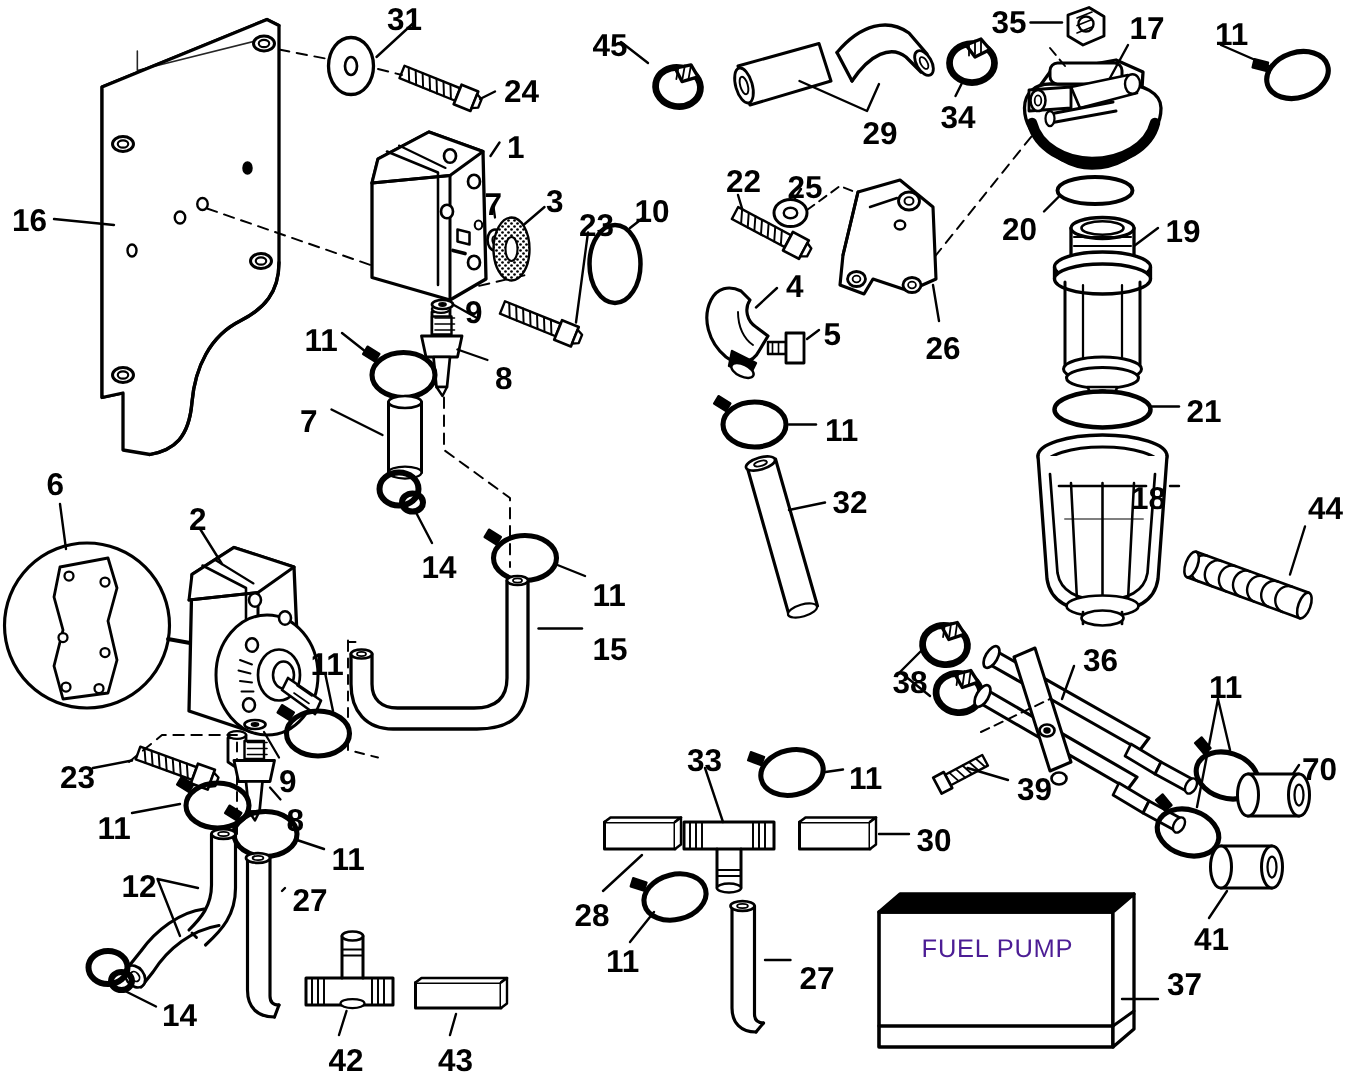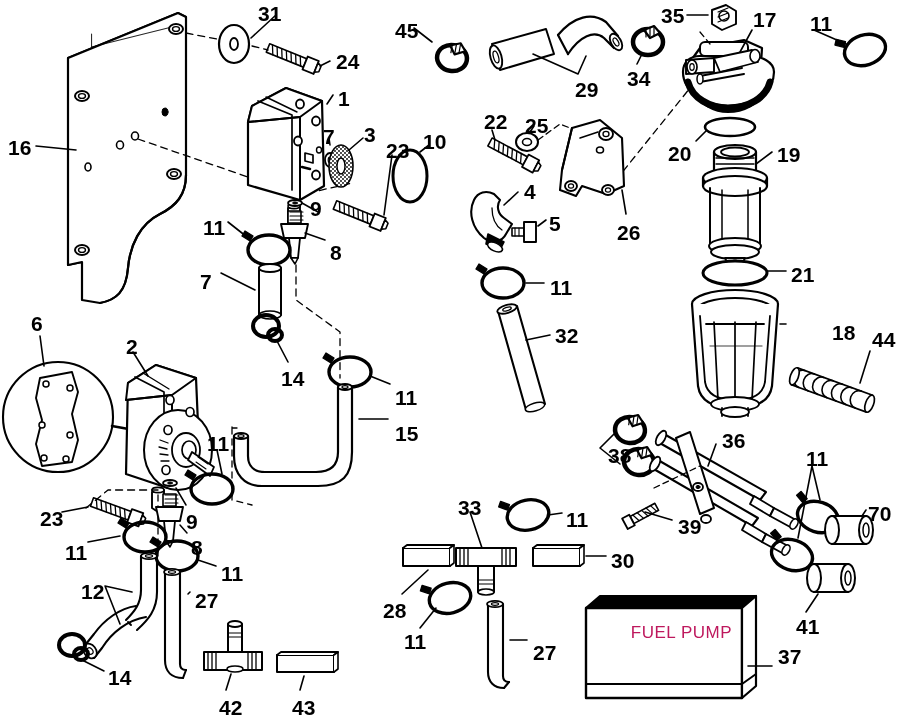--- a/index.html
+++ b/index.html
@@ -14,23 +14,23 @@
     font-size:21px;
     color:#000;
     line-height:1;
     white-space:nowrap;
     letter-spacing:0px;
   }
   .kitlabel{
     position:absolute;
     font-family:"Liberation Sans", sans-serif;
     font-size:17px;
-    color:#be185d;
+    color:#4c1d95;
     line-height:1.32;
-    text-align:right;
+    text-align:center;
     white-space:pre;
     letter-spacing:0.5px;
   }
 </style>
 </head>
 <body>
 
 <div id="stage">
 
   <svg id="art" viewBox="0 0 900 725" xmlns="http://www.w3.org/2000/svg">
@@ -606,29 +606,29 @@
     <span class="callout" style="left:524px;top:181px">4</span>
     <span class="callout" style="left:310px;top:198px">9</span>
     <span class="callout" style="left:549px;top:213px">5</span>
     <span class="callout" style="left:203px;top:217px">11</span>
     <span class="callout" style="left:330px;top:242px">8</span>
     <span class="callout" style="left:617px;top:222px">26</span>
     <span class="callout" style="left:200px;top:271px">7</span>
     <span class="callout" style="left:791px;top:264px">21</span>
     <span class="callout" style="left:550px;top:277px">11</span>
     <span class="callout" style="left:31px;top:313px">6</span>
-    <span class="callout" style="left:832px;top:322px">18</span>
+    <span class="callout" style="left:754px;top:322px">18</span>
     <span class="callout" style="left:555px;top:325px">32</span>
     <span class="callout" style="left:126px;top:336px">2</span>
     <span class="callout" style="left:872px;top:329px">44</span>
     <span class="callout" style="left:281px;top:368px">14</span>
     <span class="callout" style="left:395px;top:387px">11</span>
     <span class="callout" style="left:395px;top:423px">15</span>
     <span class="callout" style="left:722px;top:430px">36</span>
-    <span class="callout" style="left:608px;top:445px">38</span>
+    <span class="callout" style="left:595px;top:445px">38</span>
     <span class="callout" style="left:806px;top:448px">11</span>
     <span class="callout" style="left:207px;top:433px">11</span>
     <span class="callout" style="left:458px;top:497px">33</span>
     <span class="callout" style="left:566px;top:509px">11</span>
     <span class="callout" style="left:40px;top:508px">23</span>
     <span class="callout" style="left:186px;top:511px">9</span>
     <span class="callout" style="left:678px;top:516px">39</span>
     <span class="callout" style="left:611px;top:550px">30</span>
     <span class="callout" style="left:868px;top:503px">70</span>
     <span class="callout" style="left:191px;top:537px">8</span>

